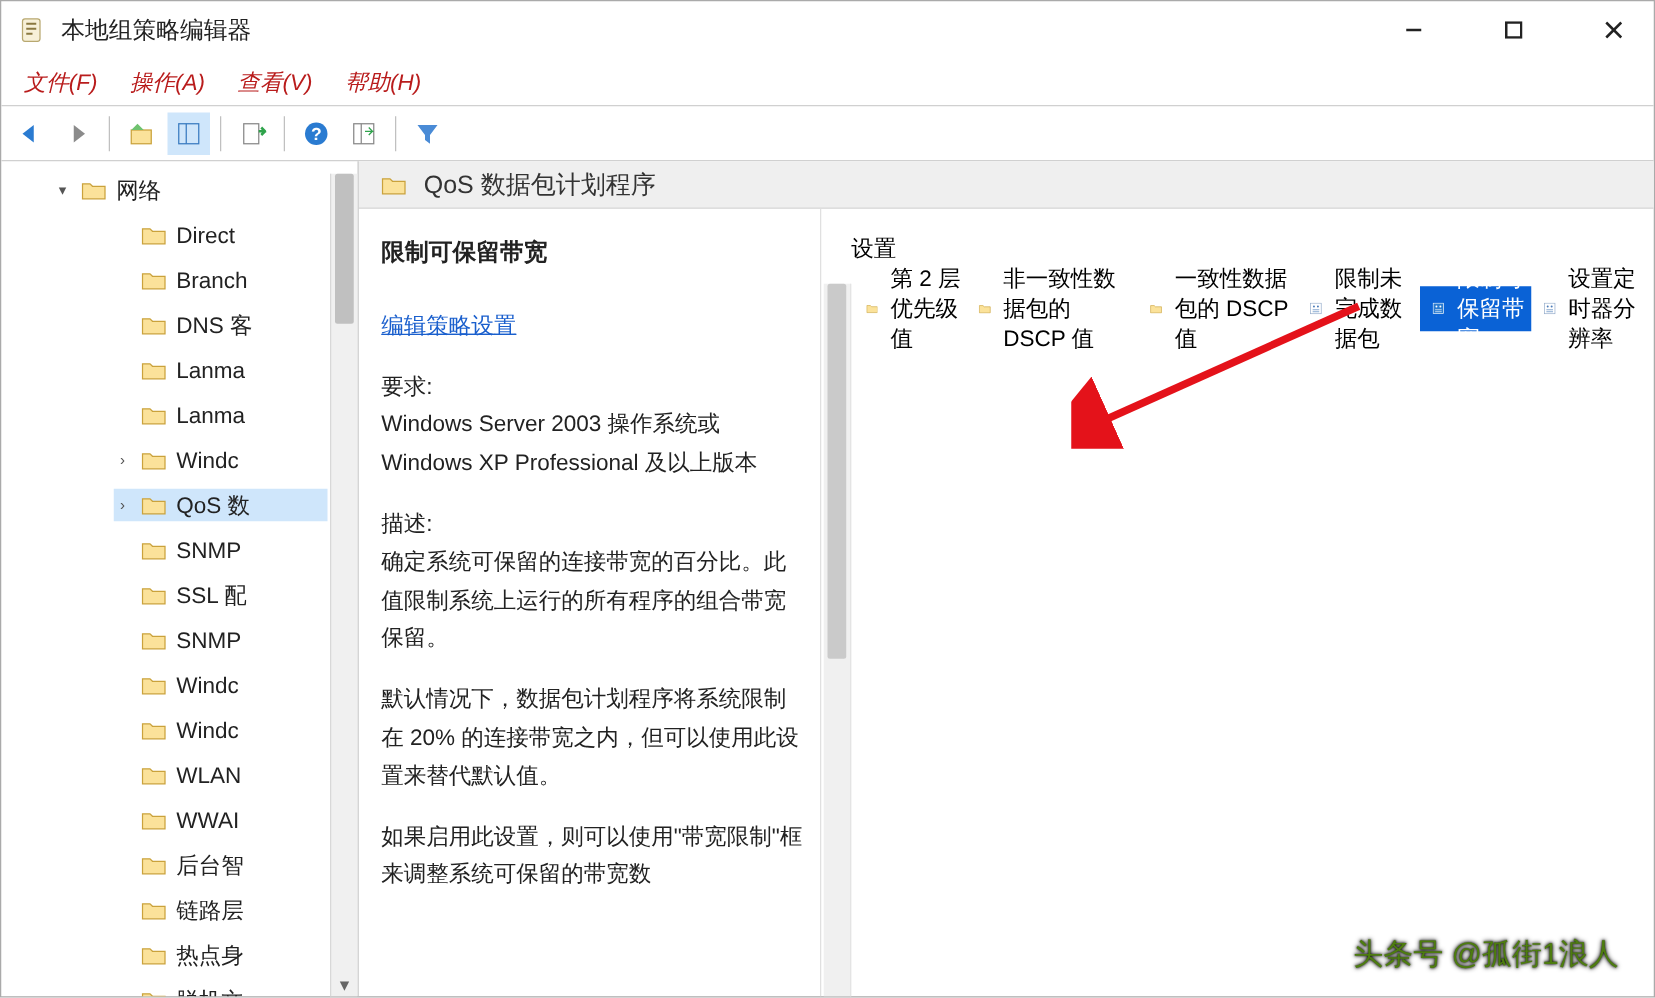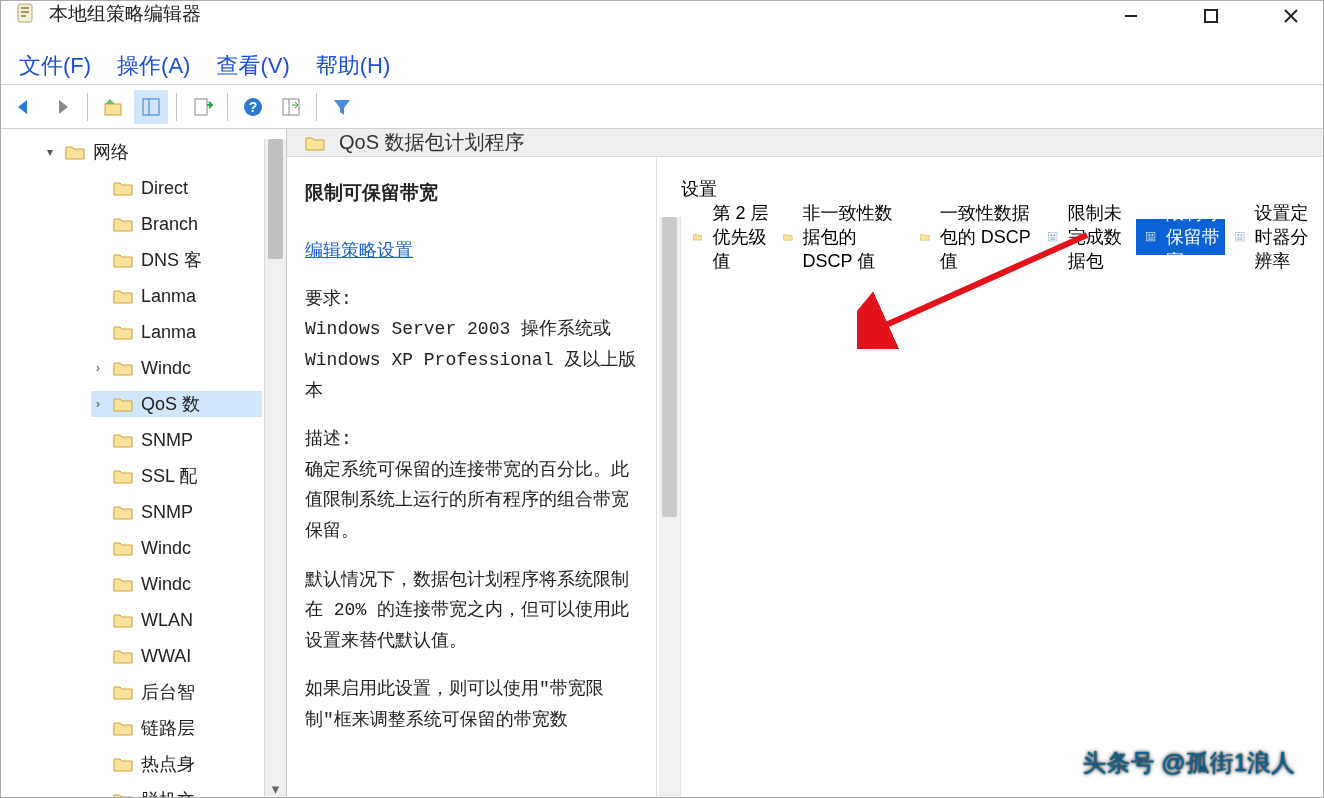--- a/index.html
+++ b/index.html
@@ -8,38 +8,38 @@
       font-size: 15px;
       background: #fff;
       color: #000;
       width: 1324px;
       height: 798px;
       overflow: hidden;
       border: 1px solid #aaa;
       position: relative;
     }
     .titlebar {
-      display: flex; 
+      display: flex; align-items: center;
       height: 46px; padding: 0 12px;
       border-bottom: 1px solid transparent;
     }
     .titlebar-icon {
       width: 24px; height: 24px;
       margin-right: 12px;
       display: inline-flex; align-items: center; justify-content: center;
     }
     .titlebar-title { font-size: 19px; color: #222; }
     .window-controls { margin-left: auto; display: flex; gap: 40px; }
     .window-controls .wc { width: 40px; height: 30px; display:flex;align-items:center;justify-content:center;cursor:pointer; }
     .menubar {
       display: flex; align-items: center;
       height: 38px; padding: 0 18px;
       border-bottom: 1px solid #d0d0d0;
       gap: 26px;
-      font-size: 22px; color: #1d4ed8;
+      font-size: 18px; color: #b91c1c; font-style: italic;
     }
     .menubar .menu-item { cursor: pointer; }
     .toolbar {
       display: flex; align-items: center;
       height: 44px; padding: 0 6px;
       border-bottom: 1px solid #d0d0d0;
       gap: 4px;
     }
     .toolbar .tb-btn {
       width: 34px; height: 34px;
@@ -79,34 +79,34 @@
     .tree-row .chev { width: 14px; text-align: center; color:#555; font-size:12px;}
     .tree-row.selected { background: #cfe6fb; }
     .tree-row .label { white-space: nowrap; overflow: hidden; }
     .folder-icon {
       width: 20px; height: 16px; display:inline-block;
     }
     .folder-icon svg { width:20px; height:16px; display:block; }
 
     .detail-panel { flex: 1; display: flex; flex-direction: column; }
     .detail-header {
-      height: 28px; background: #efefef; border-bottom: 1px solid #d8d8d8;
+      height: 38px; background: #efefef; border-bottom: 1px solid #d8d8d8;
       display: flex; align-items: center; padding-left: 18px; gap: 14px;
       font-size: 20px; color: #333;
     }
     .detail-body { flex:1; display:flex; overflow:hidden; }
     .desc-panel {
       width: 370px; padding: 20px 14px 0 18px;
       border-right: 1px solid #e0e0e0;
       font-size: 18px; color: #222; line-height: 1.7;
     }
     .desc-panel h3 { font-size: 19px; font-weight: bold; margin-bottom: 26px; }
     .edit-link { color:#1a5fcd;text-decoration:underline; }
     .edit-link .u { text-decoration: underline; color:#1a5fcd; }
-    .desc-panel p { margin-top: 18px; font-family: Liberation Mono, monospace; }
+    .desc-panel p { margin-top: 18px; }
 
     .settings-panel { flex:1; padding: 20px 0 0 0; position:relative; }
     .settings-header { font-size: 18px; color:#000000; padding-left: 24px; margin-bottom: 18px; }
     .settings-scroll {
       position: absolute; left: 2px; top: 60px; bottom: 0; width: 22px;
       background: #f0f0f0; border-right: 1px solid #e4e4e4;
     }
     .settings-scroll .thumb { position:absolute; left:3px; right:3px; top:0; height:300px; background:#cacaca; border-radius:2px; }
     .settings-scroll .arrow-up { position:absolute; top:0; left:0; right:0; height:20px; text-align:center; color:#666; }
     .s-list { margin-left: 26px; display:flex; flex-direction:row; }
@@ -115,21 +115,21 @@
       height: 36px; padding-left: 10px; font-size: 18px; cursor:pointer;
     }
     .s-item.selected { background:#0a62d6; color:#fff; }
     .s-icon { width:20px; height:18px; display:inline-flex; align-items:center; justify-content:center; }
 
     .arrow-annotation {
       position:absolute; pointer-events:none;
     }
     .watermark {
       position:absolute; right: 28px; bottom: 18px;
-      font-size: 24px; color:#0369a1;
+      font-size: 24px; color:#4d7c0f;
       text-shadow: 0 0 4px #000, 0 0 2px #000;
       margin-top: 26px;
     }
   </style>
 </head>
 <body>
 
 <div class="titlebar">
   <span class="titlebar-icon">
     <svg viewBox="0 0 24 24">

